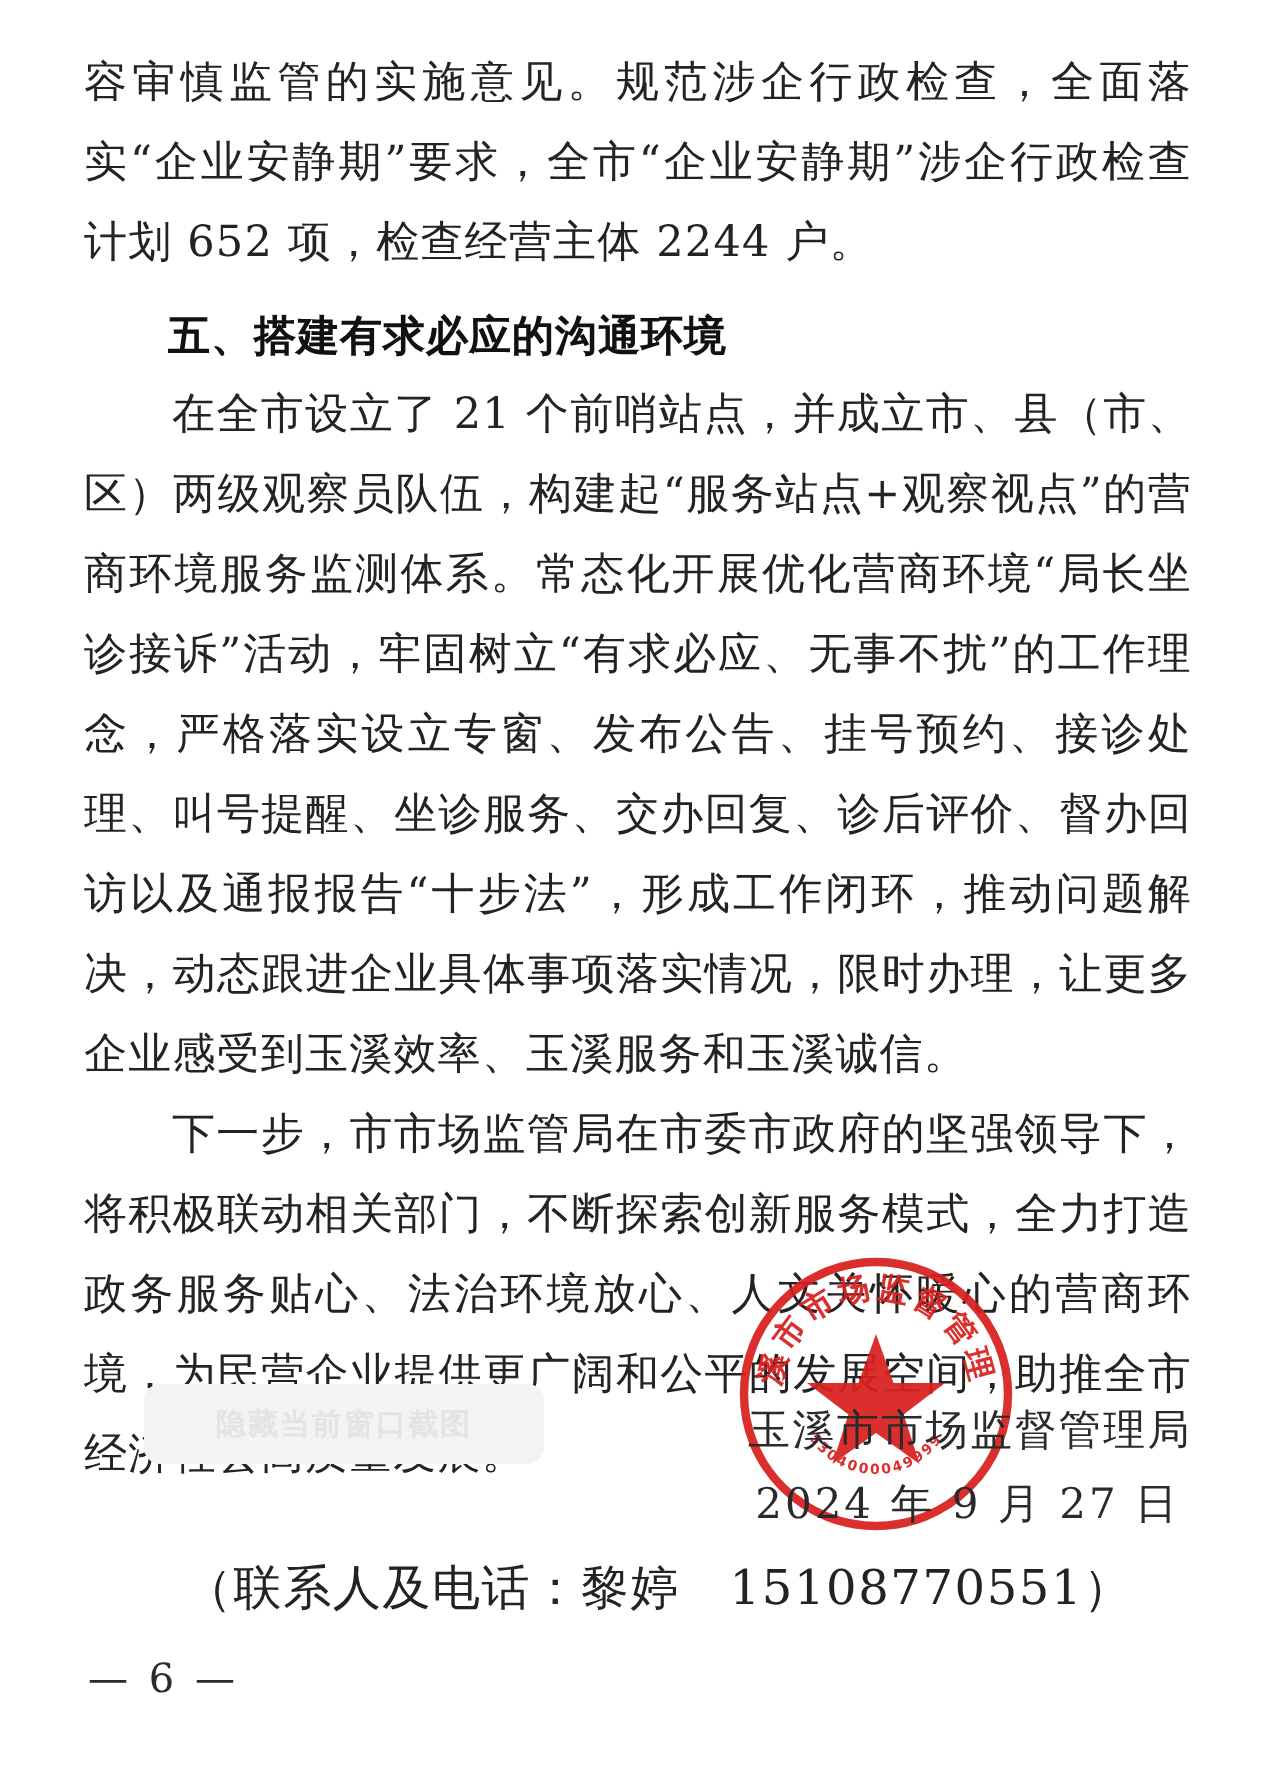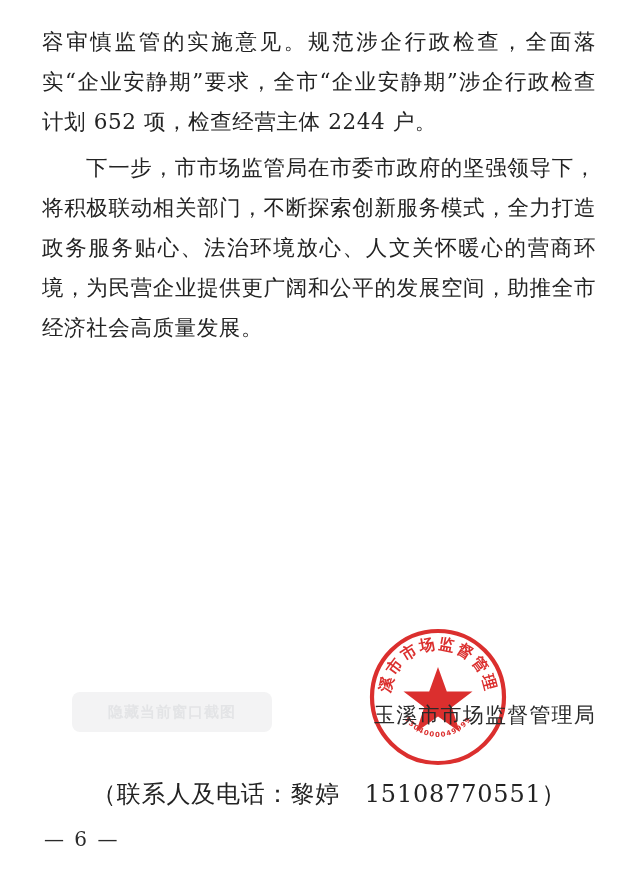--- a/index.html
+++ b/index.html
@@ -136,21 +136,23 @@
 <body>
 
 <div id="page">
 
   <div class="doc-body">
 
     <p class="para">容审慎监管的实施意见。规范涉企行政检查，全面落实“企业安静期”要求，全市“企业安静期”涉企行政检查计划 652 项，检查经营主体 2244 户。</p>
 
     <div class="spacer-sm"></div>
 
+    <h2 class="section-heading">五、搭建有求必应的沟通环境</h2>
 
+    <p class="para indent">在全市设立了 21 个前哨站点，并成立市、县（市、区）两级观察员队伍，构建起“服务站点+观察视点”的营商环境服务监测体系。常态化开展优化营商环境“局长坐诊接诉”活动，牢固树立“有求必应、无事不扰”的工作理念，严格落实设立专窗、发布公告、挂号预约、接诊处理、叫号提醒、坐诊服务、交办回复、诊后评价、督办回访以及通报报告“十步法”，形成工作闭环，推动问题解决，动态跟进企业具体事项落实情况，限时办理，让更多企业感受到玉溪效率、玉溪服务和玉溪诚信。</p>
 
     <p class="para indent">下一步，市市场监管局在市委市政府的坚强领导下，将积极联动相关部门，不断探索创新服务模式，全力打造政务服务贴心、法治环境放心、人文关怀暖心的营商环境，为民营企业提供更广阔和公平的发展空间，助推全市经济社会高质量发展。</p>
   </div>
 
   <div class="seal">
     <svg width="140" height="140" viewBox="0 0 140 140" xmlns="http://www.w3.org/2000/svg">
       <defs>
         <path id="arcTop" d="M 22,70 A 48,48 0 0 1 118,70" fill="none"></path>
         <path id="arcBottom" d="M 30,70 A 40,40 0 0 0 110,70" fill="none"></path>
       </defs>
@@ -164,20 +166,21 @@
       </text>
 
       <text font-family="DejaVu Sans, Liberation Sans, sans-serif" font-size="7" font-weight="bold" fill="#d9201f" letter-spacing="1.2">
         <textPath href="#arcBottom" startOffset="50%" text-anchor="middle">5304000049999</textPath>
       </text>
     </svg>
   </div>
 
   <div class="signature-block">
     <div class="sign-line">玉溪市市场监督管理局</div>
+    <div class="sign-line date">2024 年 9 月 27 日</div>
   </div>
 
   <div class="hide-window-chip">
     <span>隐藏当前窗口截图</span>
   </div>
 
   <div class="contact-line">（联系人及电话：黎婷　15108770551）</div>
 
   <div class="page-number">— 6 —</div>
 

